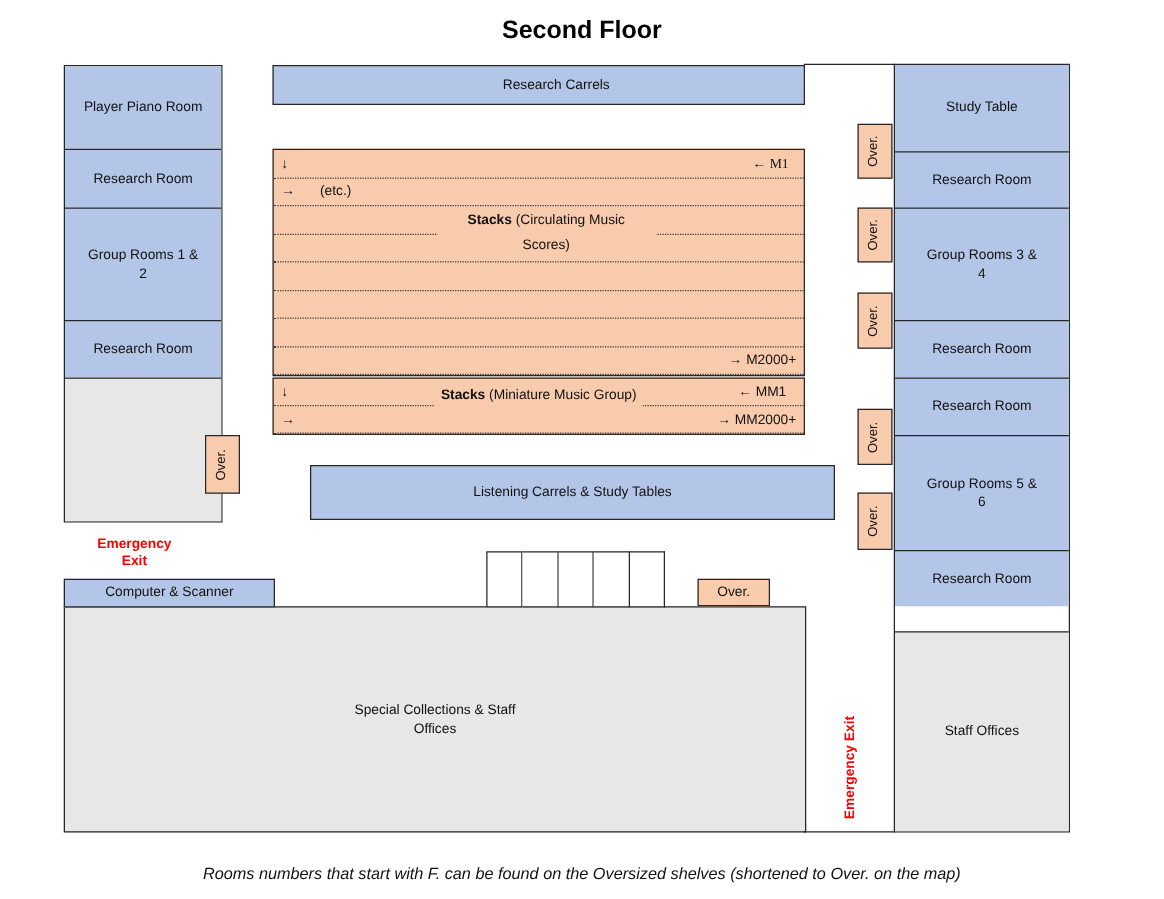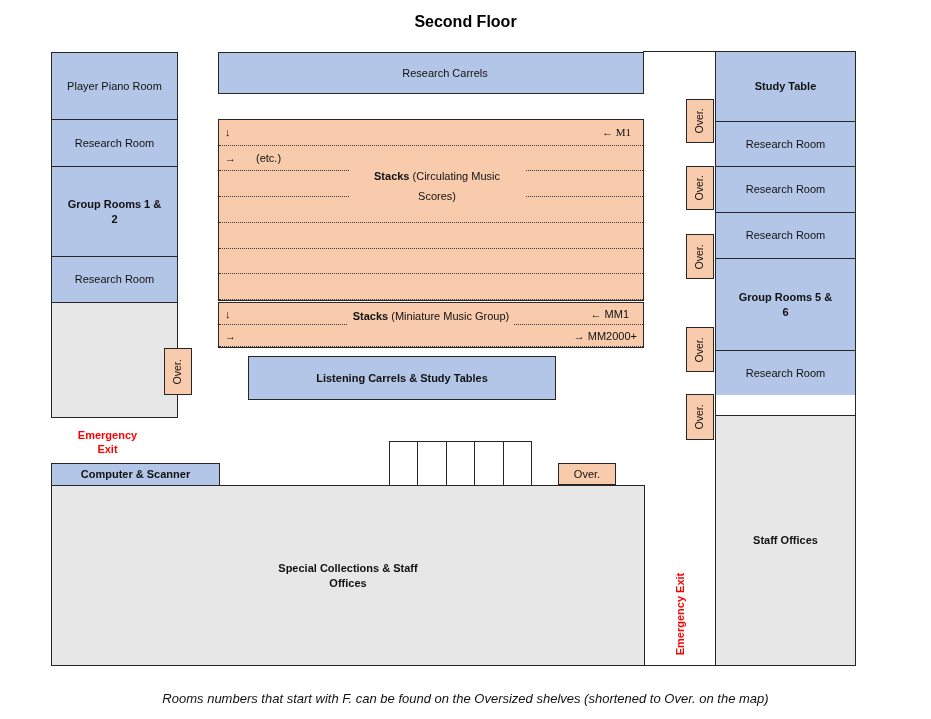--- a/index.html
+++ b/index.html
@@ -2,35 +2,35 @@
 <html><head>
 <meta charset="utf-8">
 <style>
   html,body{margin:0;padding:0;background:#ffffff;}
   .canvas{
     position:relative;width:931px;height:719px;background:#ffffff;overflow:hidden;
     font-family:"Liberation Sans","DejaVu Sans",sans-serif;color:#111;
   }
   .page-title{
     position:absolute;left:0;top:13px;width:931px;text-align:center;
-    font-size:16px;font-weight:bold;color:#000;
+    font-size:20px;font-weight:bold;color:#000;
   }
   .footnote{
     position:absolute;left:0;top:691px;width:931px;text-align:center;
     font-size:13px;font-style:italic;color:#111;
   }
   .box{
     position:absolute;box-sizing:border-box;border:1.5px solid #262626;
     display:flex;align-items:center;justify-content:center;text-align:center;
     font-size:11px;line-height:1.32;
   }
   .blue{background:#b4c6e7;}
   .orange{background:#f8cbad;}
   .grey{background:#e8e7e7;}
-  .bold{font-weight:bold;}
+  .bold{font-weight:normal;}
   .col{
     position:absolute;box-sizing:border-box;border:1.5px solid #262626;
     display:flex;flex-direction:column;
   }
   .room{
     box-sizing:border-box;display:flex;align-items:center;justify-content:center;
     text-align:center;font-size:11px;line-height:1.32;
   }
   .room + .room{border-top:1.5px solid #262626;}
   .lbl{display:inline-block;}
@@ -109,21 +109,21 @@
       <div class="carrel-cell"></div>
       <div class="carrel-cell"></div>
       <div class="carrel-cell"></div>
       <div class="carrel-cell"></div>
     </div>
 
   <div class="box orange" style="left:558px;top:463px;width:58px;height:22px;">
     <span>Over.</span>
   </div>
 
-  <div class="box blue" style="left:218px;top:52px;width:426px;height:42px;padding-left:28px;">
+  <div class="box blue" style="left:218px;top:52px;width:426px;height:32px;padding-left:28px;">
     <span>Research Carrels</span>
   </div>
 
   <div class="stacks" style="left:218px;top:119px;width:426px;height:182px;">
     <div class="srow">
       <span class="sl">
           <span>↓</span>
         </span>
       <span class="sr" style="padding-right:6px;font-family:Liberation Serif, serif;">← M1</span>
     </div>
@@ -132,20 +132,24 @@
         <span>→</span>
         <span>(etc.)</span>
       </span>
       <span class="sr"></span>
     </div>
     <div class="srow"></div>
     <div class="srow"></div>
     <div class="srow"></div>
     <div class="srow"></div>
     <div class="srow"></div>
+    <div class="srow">
+      <span class="sl"></span>
+      <span class="sr">→ M2000+</span>
+    </div>
     <div class="stacks-label" style="top:46px;padding-left:12px;">
       <span><b>Stacks</b> <span>(Circulating Music Scores)</span></span>
     </div>
   </div>
 
   <div class="stacks" style="left:218px;top:302px;width:426px;height:46px;">
     <div class="srow">
       <span class="sl">
           <span>↓</span>
         </span>
@@ -155,21 +159,21 @@
       <span class="sl">
           <span>→</span>
         </span>
       <span class="sr">→ MM2000+</span>
     </div>
     <div class="stacks-label" style="top:3px;">
       <span><b>Stacks</b> <span>(Miniature Music Group)</span></span>
     </div>
   </div>
 
-  <div class="box blue bold" style="left:248px;top:356px;width:308px;height:44px;">
+  <div class="box blue bold" style="left:248px;top:372px;width:420px;height:44px;">
     <span>Listening Carrels &amp; Study Tables</span>
   </div>
 
   <div class="connector" style="left:643px;top:51px;width:73px;"></div>
   <div class="connector" style="left:643px;top:664.5px;width:73px;"></div>
 
   <div class="box orange" style="left:686px;top:99px;width:28px;height:44px;">
     <span class="vtext">Over.</span>
   </div>
   <div class="box orange" style="left:686px;top:166px;width:28px;height:44px;">
@@ -189,20 +193,23 @@
     <span class="emer-v">Emergency Exit</span>
   </div>
 
   <div class="col" style="left:715px;top:51px;width:141px;height:615px;">
     <div class="room blue bold" style="height:69px;">
       <span class="lbl">Study Table</span>
     </div>
     <div class="room blue" style="height:45px;">
       <span class="lbl w80">Research Room</span>
     </div>
+    <div class="room blue bold" style="height:90px;">
+      <span class="lbl w95">Group Rooms 3 &amp; 4</span>
+    </div>
     <div class="room blue" style="height:46px;">
       <span class="lbl w80">Research Room</span>
     </div>
     <div class="room blue" style="height:46px;">
       <span class="lbl w80">Research Room</span>
     </div>
     <div class="room blue bold" style="height:92px;">
       <span class="lbl w95">Group Rooms 5 &amp; 6</span>
     </div>
     <div class="room blue" style="height:45px;">

